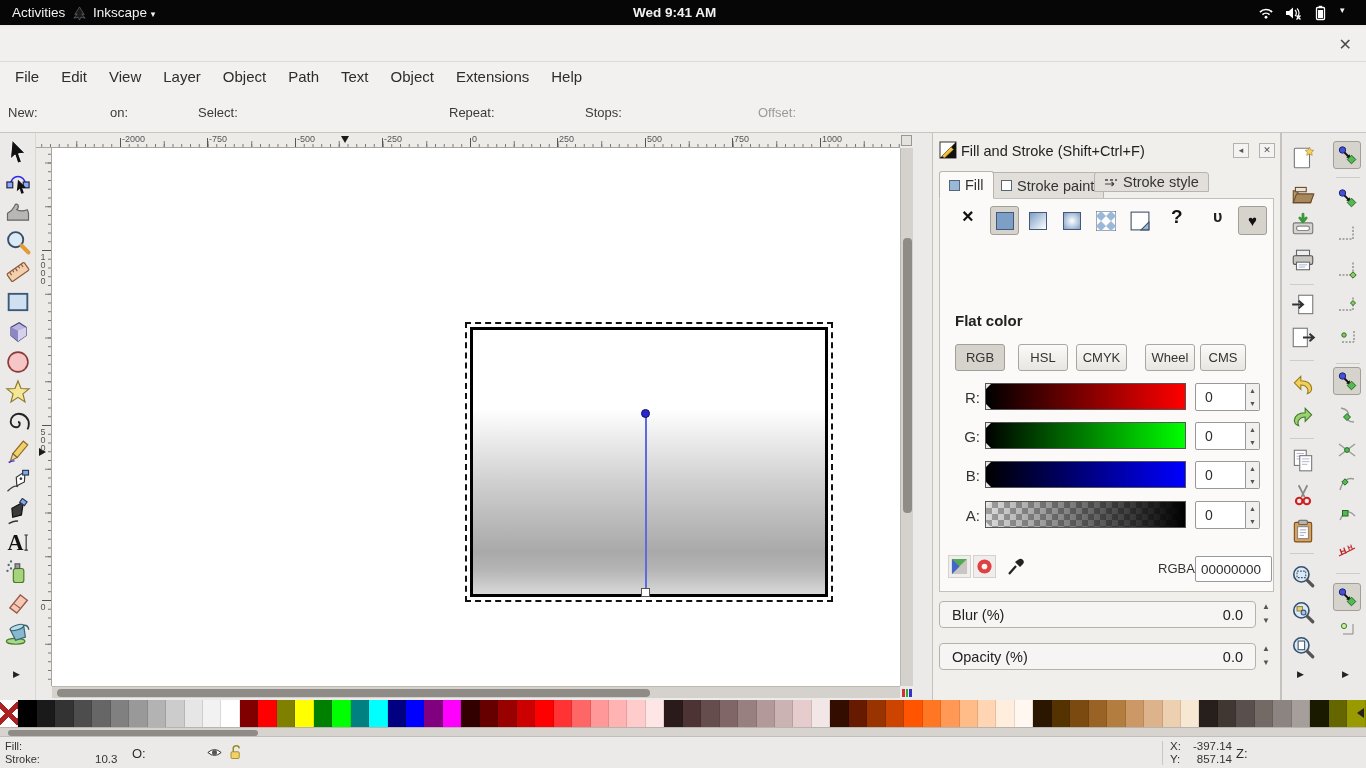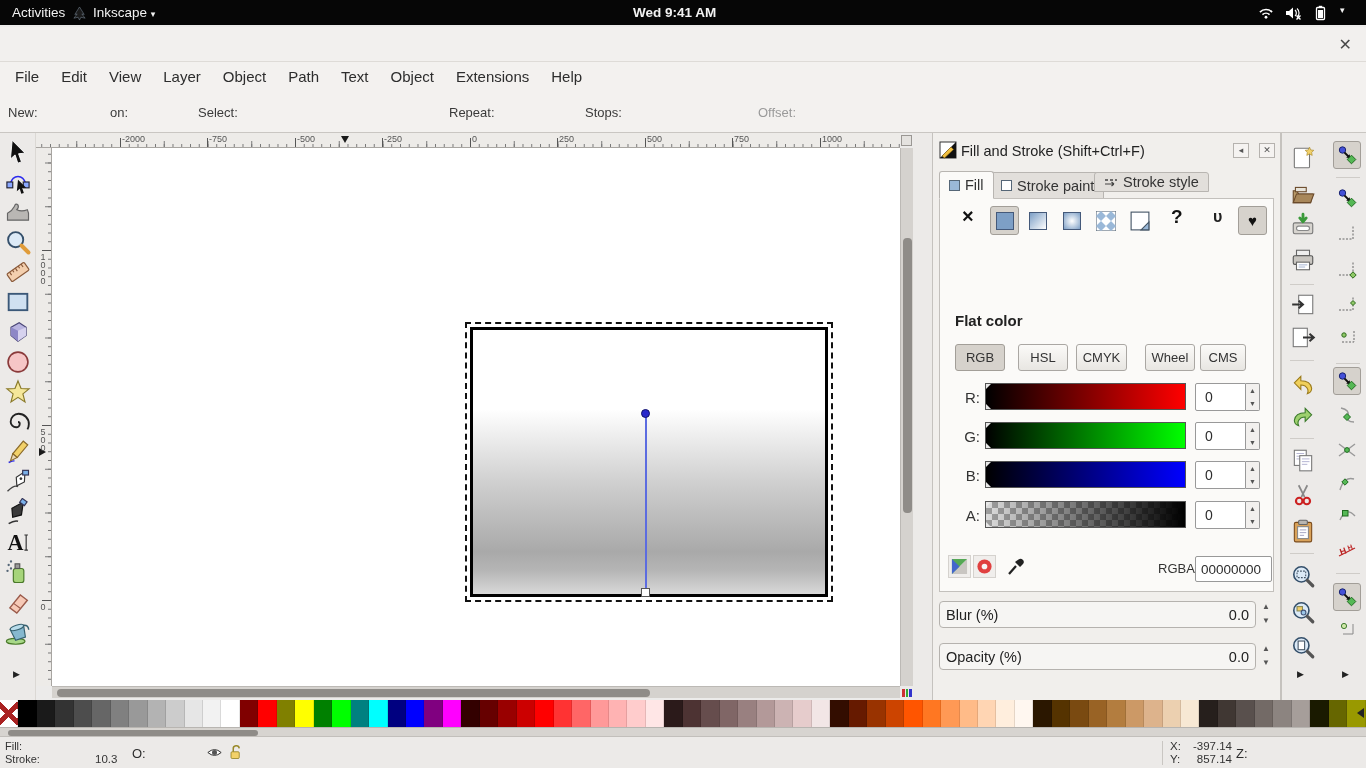--- a/index.html
+++ b/index.html
@@ -94,21 +94,21 @@
 .slider:after{content:"";position:absolute;left:0;bottom:0;border-bottom:5px solid #e8e8e8;border-right:5px solid transparent}
 .sl-r{background:linear-gradient(to right,#000,#f00)}
 .sl-g{background:linear-gradient(to right,#000,#0f0)}
 .sl-b{background:linear-gradient(to right,#000,#00f)}
 .sl-a{background-image:linear-gradient(to right,rgba(0,0,0,0),#000),conic-gradient(#9e9e9e 0 90deg,#dcdcdc 90deg 180deg,#9e9e9e 180deg 270deg,#dcdcdc 270deg 360deg);background-size:100% 100%,12px 12px}
 .chspin{position:absolute;left:255px;width:51px;height:28px;background:#fff;border:1px solid #999;border-radius:2px 0 0 2px;font-size:14px;display:flex;align-items:center;padding-left:9px}
 .charrows{position:absolute;left:306px;width:14px;height:28px;border:1px solid #999;border-left:none;border-radius:0 2px 2px 0;background:#f2f0ee;display:flex;flex-direction:column;align-items:center;justify-content:space-around;font-size:7px;color:#555;cursor:pointer}
 .minibtn{position:absolute;width:23px;height:23px;background:#f0eeec;border:1px solid #d5d2ce;display:flex;align-items:center;justify-content:center;cursor:pointer}
 #rgba-label{position:absolute;font-size:13px;color:#333}
 #rgba-entry{position:absolute;width:77px;height:26px;background:#fff;border:1px solid #999;border-radius:2px;font-size:13.5px;display:flex;align-items:center;padding-left:5px}
-.scalerow{position:absolute;left:6px;width:317px;height:27px;background:#f6f5f3;border:1px solid #b5b2ae;border-radius:4px;display:flex;align-items:center;padding:0 6px;font-size:14.5px;color:#222;cursor:pointer}
+.scalerow{position:absolute;left:6px;width:317px;height:27px;background:#f6f5f3;border:1px solid #b5b2ae;border-radius:4px;display:flex;align-items:center;padding:0 12px;font-size:14.5px;color:#222;cursor:pointer}
 .scalerow .val{margin-left:auto}
 .scarrow{position:absolute;left:326px;width:14px;height:13px;font-size:8px;color:#555;text-align:center;line-height:13px;cursor:pointer}
 
 #sidebar{position:absolute;left:1281px;top:133px;width:85px;height:567px;background:#eceae8;border-left:1px solid #c5c2be}
 .cmd{position:absolute;left:8px;width:26px;height:26px;cursor:pointer}
 .cmd svg{width:100%;height:100%}
 .snap{position:absolute;left:54px;width:22px;height:22px;cursor:pointer}
 .snap svg{width:100%;height:100%}
 .snapbtn{position:absolute;left:51px;width:28px;height:28px;background:#d6d2cc;border:1px solid #a29e98;border-radius:3px;display:flex;align-items:center;justify-content:center;cursor:pointer}
 .snapbtn svg{width:22px;height:22px}

